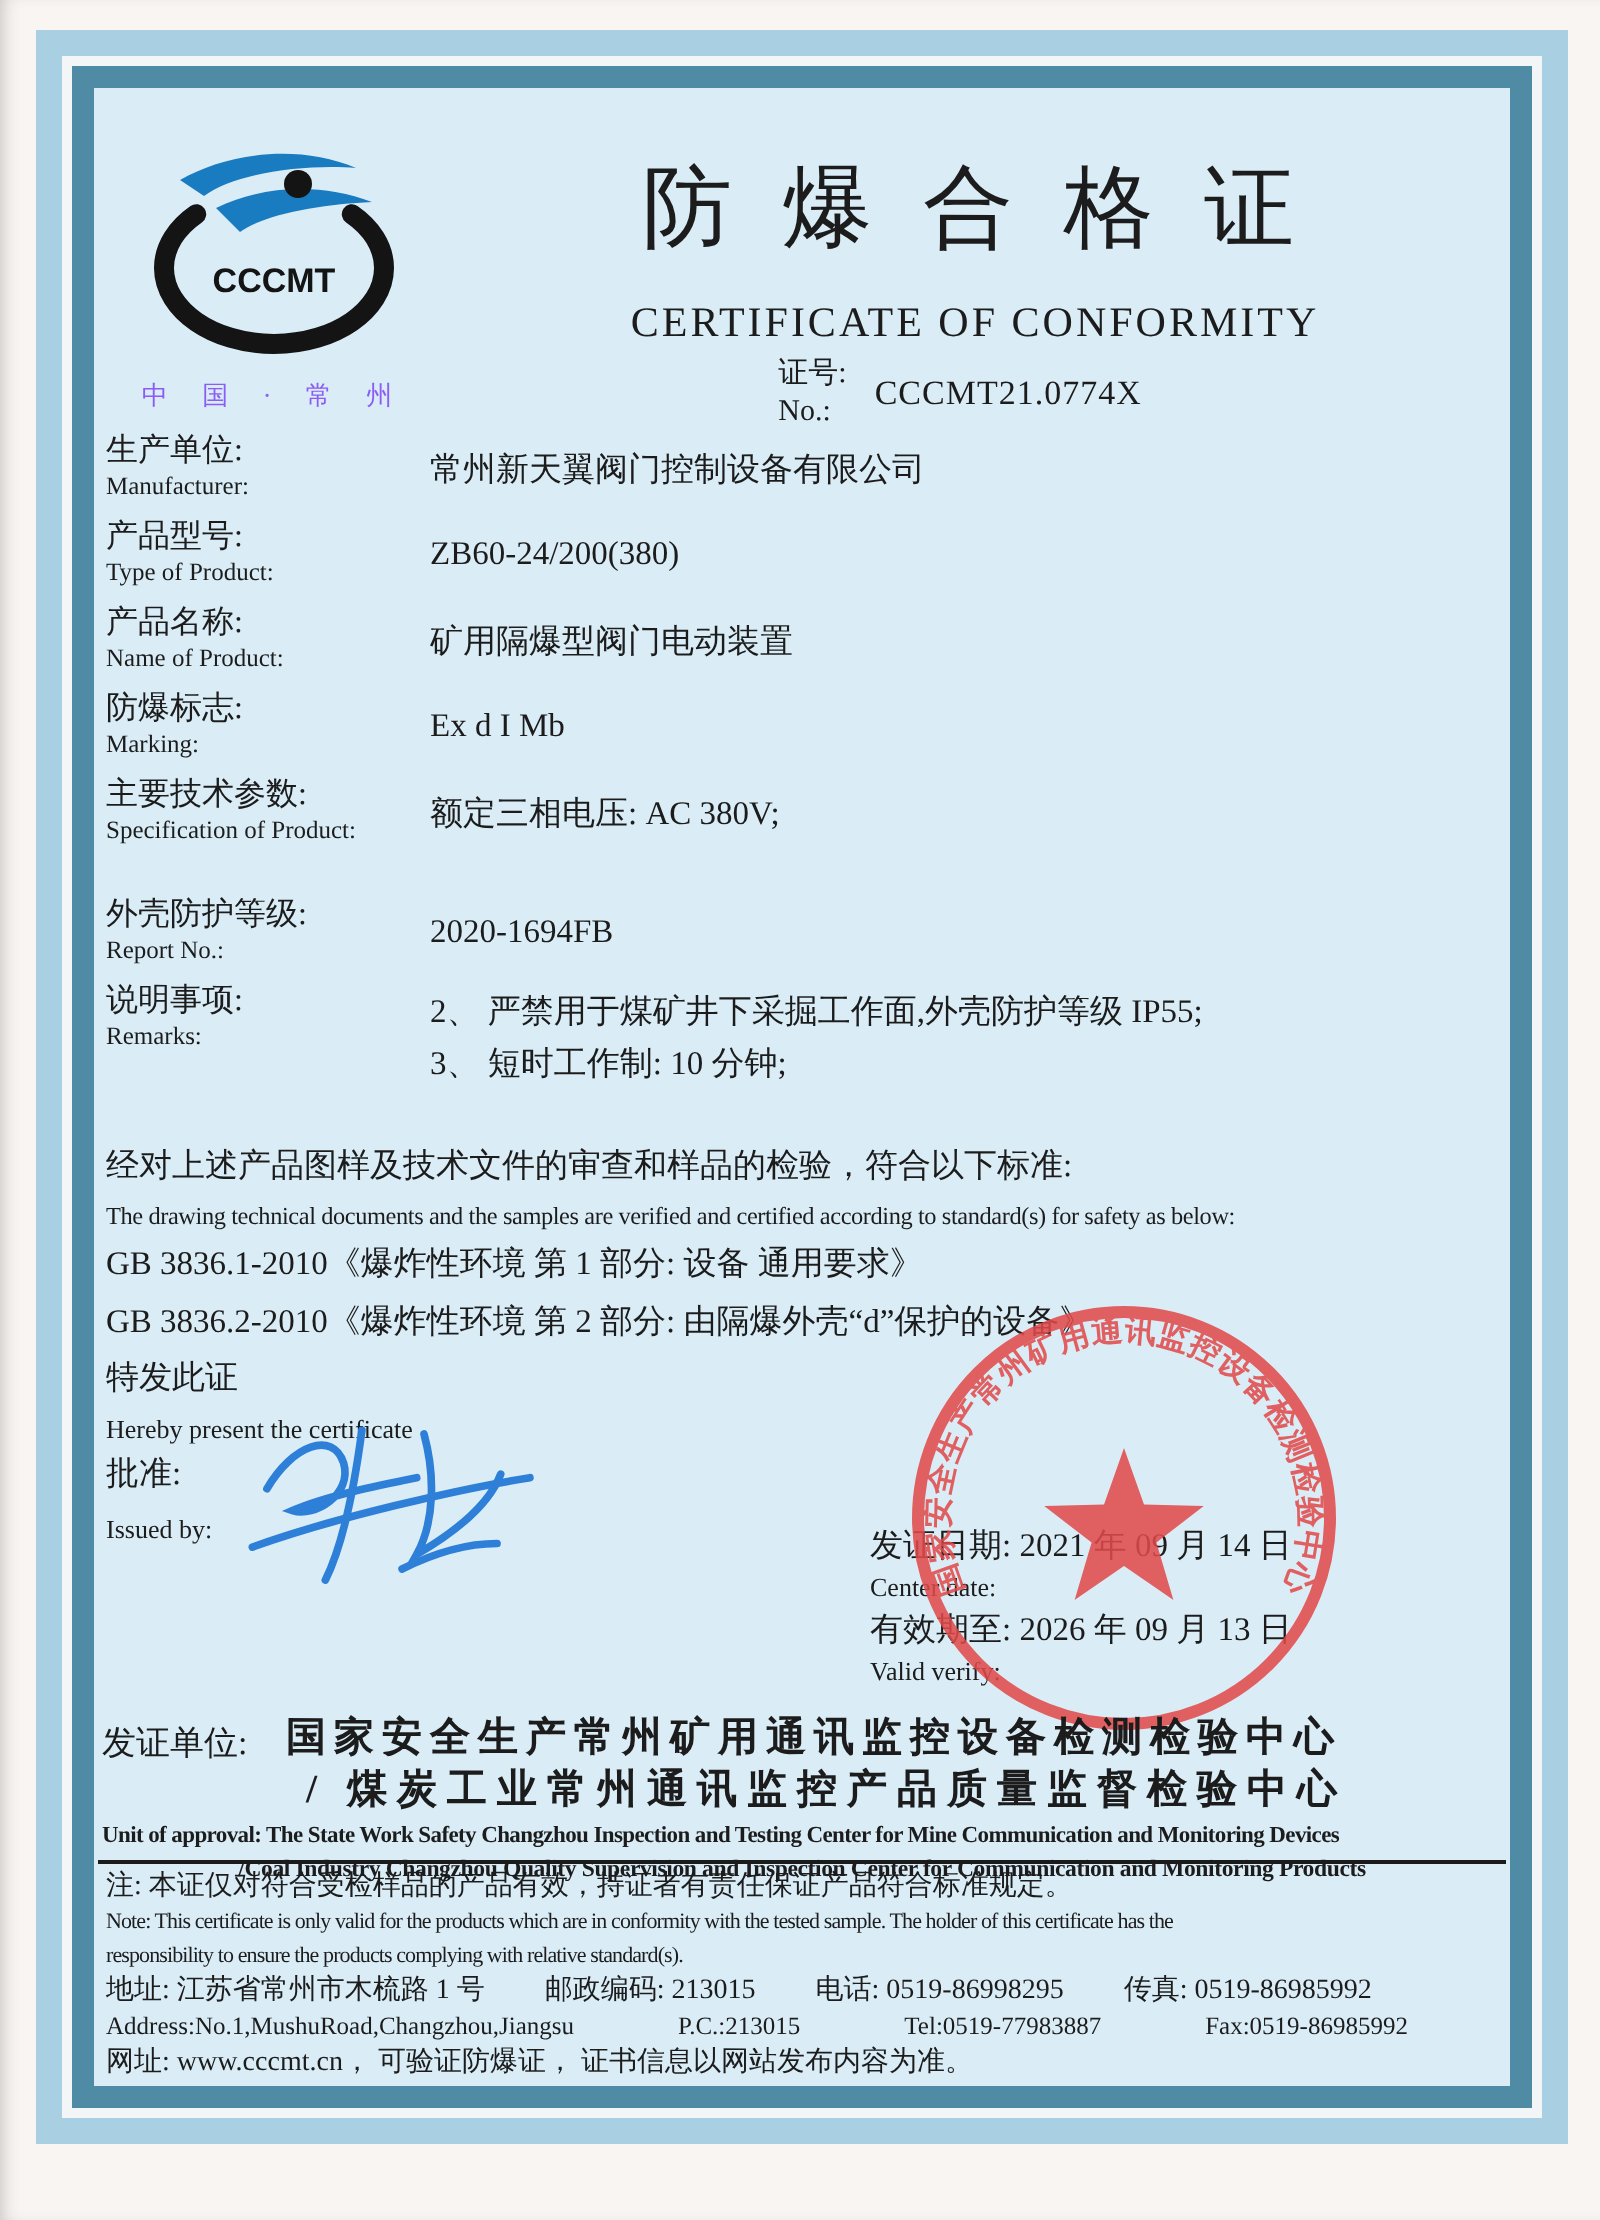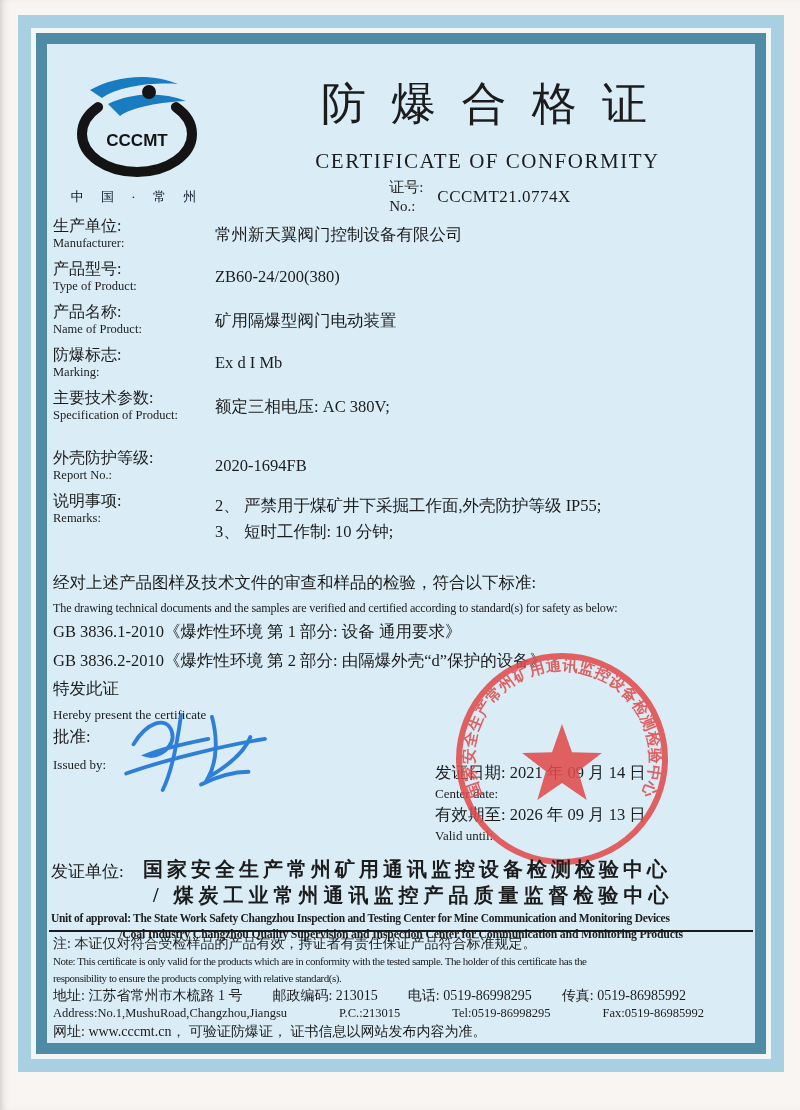--- a/index.html
+++ b/index.html
@@ -8,21 +8,21 @@
     background:#f8f5f2; font-family:"Liberation Serif", serif; color:#1c1c1c;
     overflow:hidden; box-shadow: inset 6px 0 10px -6px rgba(0,0,0,.25);
   }
   .frame1 { position:absolute; left:18px; top:15px; right:16px; bottom:38px; background:#a9cfe3; }
   .frame2 { position:absolute; inset:13px; background:#f3f6f7; }
   .frame3 { position:absolute; inset:5px; background:#4f8ba4; }
   .content { position:absolute; inset:11px; background:#daedf7; overflow:hidden; }
 
   
   .logo-wrap { position:absolute; left:10px; top:28px; width:160px; text-align:center; }
-  .logo-caption { margin-top:0px; font-size:13px; letter-spacing:7px; color:#0f172a;text-align:center; }
+  .logo-caption { margin-top:0px; font-size:13px; letter-spacing:7px; color:#8b5cf6;text-align:center; }
   .title-area { position:absolute; left:185px; right:12px; top:30px; text-align:center; }
   .title-zh { font-size:45px; letter-spacing:7px; font-weight:500; white-space:nowrap; }
   .title-en { margin-top:15px; font-size:21px; letter-spacing:1.5px; }
   .certno { position:absolute; left:170px; right:12px; top:134px; display:flex; justify-content:center; gap:14px; }
   .certno-labels { font-size:15px; line-height:1.25; text-align:left; }
   .certno-value { font-size:17px; padding-top:9px; letter-spacing:.5px; }
 
   
   .fields { position:absolute; left:6px; right:6px; }
   .fields.f1 { top:172px; } .fields.f2 { top:404px; }
@@ -183,21 +183,21 @@
               <path d="M 100 12 C 106 34 106 60 96 78 C 120 64 136 50 142 34"></path>
               <path d="M 6 74 C 50 58 120 42 158 36"></path>
               <path d="M 88 86 C 108 76 126 72 140 72"></path>
             </g>
           </svg>
 
           <div class="dates">
             <div class="zh"><span>发证日期:</span> <span>2021 年 09 月 14 日</span></div>
             <div class="en">Center date:</div>
             <div class="zh"><span>有效期至:</span> <span>2026 年 09 月 13 日</span></div>
-            <div class="en">Valid until:</div>
+            <div class="en">Valid verify:</div>
           </div>
 
           <svg class="stamp" viewBox="0 0 230 230">
             <circle cx="115" cy="115" r="103" fill="none" stroke="#e24a4a" stroke-width="6"></circle>
             <defs>
               <path id="stampArc" d="M 35 151 A 88 88 0 1 1 195 151" fill="none"></path>
             </defs>
             <text font-size="15.5" font-weight="600" fill="#e24a4a" letter-spacing="0.5">
               <textPath href="#stampArc">国家安全生产常州矿用通讯监控设备检测检验中心</textPath>
             </text>
@@ -224,21 +224,21 @@
             <div class="note-en">responsibility to ensure the products complying with relative standard(s).</div>
             <div class="addr-row">
               <span>地址: 江苏省常州市木梳路 1 号</span>
               <span>邮政编码: 213015</span>
               <span>电话: 0519-86998295</span>
               <span>传真: 0519-86985992</span>
             </div>
             <div class="addr-row-en">
               <span>Address:No.1,MushuRoad,Changzhou,Jiangsu</span>
               <span>P.C.:213015</span>
-              <span>Tel:0519-86998295</span>
+              <span>Tel:0519-77983887</span>
               <span>Fax:0519-86985992</span>
             </div>
             <div class="web-zh">网址: www.cccmt.cn， 可验证防爆证， 证书信息以网站发布内容为准。</div>
             <div class="web-en">Website: www.cccmt.cn. You can verify the contents of the certificate on this websiteand the certificate information is subject to the content published on it.</div>
           </div>
 
         </div>
       </div>
     </div>
   </div>

